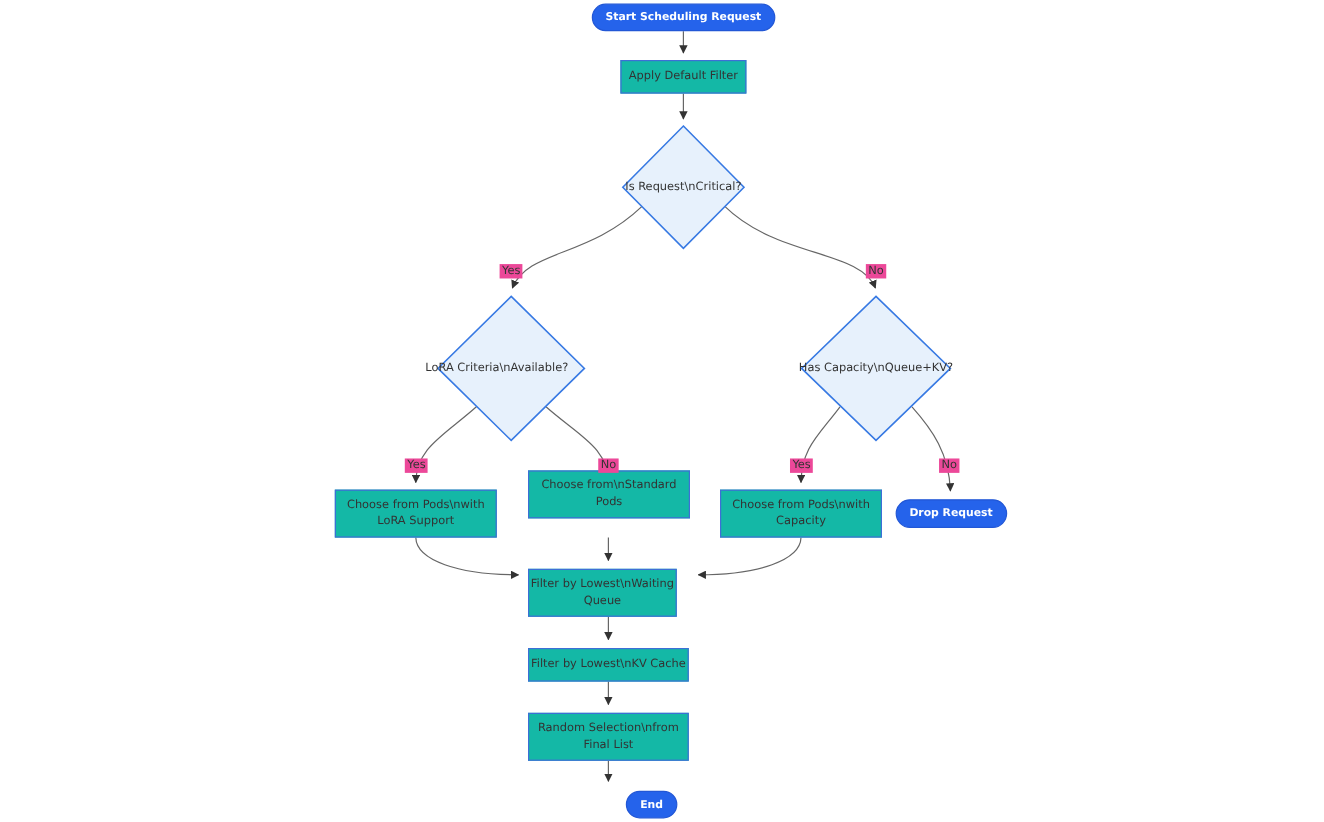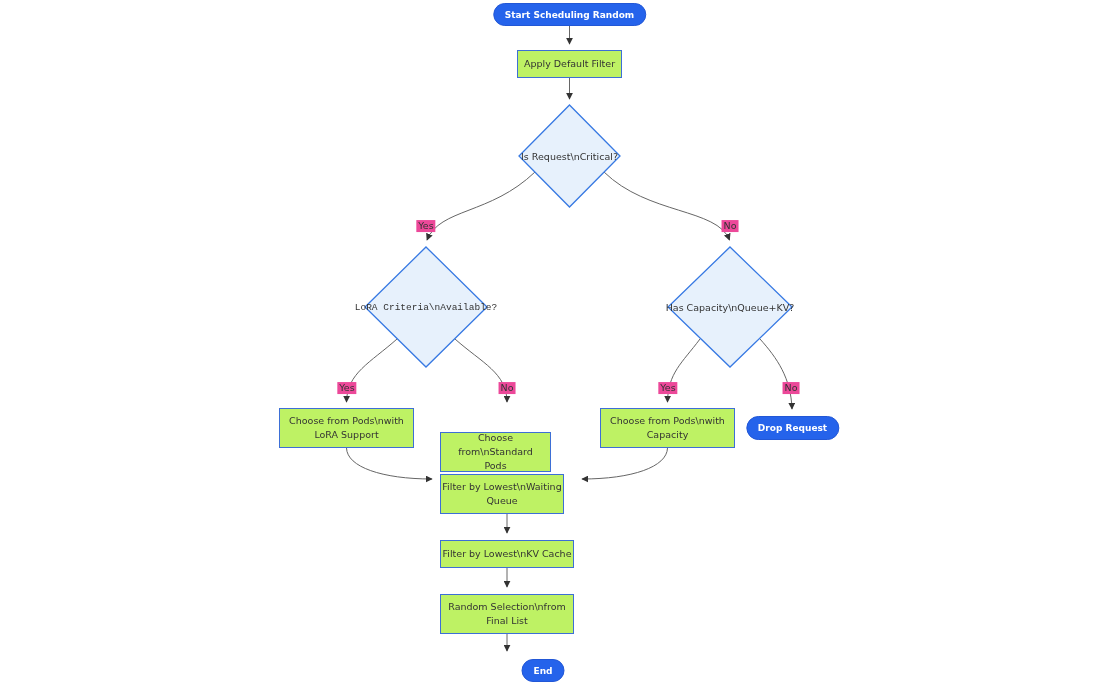--- a/index.html
+++ b/index.html
@@ -13,21 +13,21 @@
   }
   svg.edge-layer { position: absolute; left: 0; top: 0; width: 1103px; height: 685px; }
 
   .rect-node {
     position: absolute;
     box-sizing: border-box;
     display: flex;
     align-items: center;
     justify-content: center;
     text-align: center;
-    background: #bef264;
+    background: #14b8a6;
     border: 1.3px solid #3d6fd6;
     color: #333333;
     font-size: 9.5px;
     line-height: 1.5;
     white-space: pre-line;
   }
   .pill {
     position: absolute;
     transform: translateX(-50%);
     box-sizing: border-box;
@@ -91,39 +91,39 @@
       <path d="M507,634 V651" marker-end="url(#arrow)"></path>
     </g>
 
     <g fill="#e7f1fc" stroke="#3779e3" stroke-width="1.3">
       <polygon points="569.5,105 620,156 569.5,207 519,156"></polygon>
       <polygon points="426,247 487,307 426,367 365,307"></polygon>
       <polygon points="730,247 792,307 730,367 668,307"></polygon>
     </g>
   </svg>
 
-  <div class="pill" style="left:569.5px; top:3px; height:23px;">Start Scheduling Random</div>
+  <div class="pill" style="left:569.5px; top:3px; height:23px;">Start Scheduling Request</div>
   <div class="pill" style="left:792.5px; top:416px; height:24px;">Drop Request</div>
   <div class="pill" style="left:507px; top:659px; height:23px; border-radius:12px;margin-left:36px;">End</div>
 
   <div class="rect-node" style="left:517px; top:50px; width:105px; height:28px;">Apply Default Filter</div>
   <div class="rect-node" style="left:279px; top:408px; width:135px; height:40px;">Choose from Pods\nwith
 LoRA Support</div>
-  <div class="rect-node" style="left:440px; top:432px; width:111px; height:40px;">Choose from\nStandard
+  <div class="rect-node" style="left:440px; top:392px; width:135px; height:40px;">Choose from\nStandard
 Pods</div>
   <div class="rect-node" style="left:600px; top:408px; width:135px; height:40px;">Choose from Pods\nwith
 Capacity</div>
   <div class="rect-node" style="left:440px; top:474px; width:124px; height:40px;">Filter by Lowest\nWaiting
 Queue</div>
   <div class="rect-node" style="left:440px; top:594px; width:134px; height:40px;">Random Selection\nfrom
 Final List</div>
   <div class="rect-node" style="left:440px; top:540px; width:134px; height:28px;">Filter by Lowest\nKV Cache</div>
 
   <div class="diamond-label" style="left:569.5px; top:156px;">Is Request\nCritical?</div>
-  <div class="diamond-label" style="left:426px; top:307px;font-family:Liberation Mono, monospace;">LoRA Criteria\nAvailable?</div>
+  <div class="diamond-label" style="left:414px; top:307px;">LoRA Criteria\nAvailable?</div>
   <div class="diamond-label" style="left:730px; top:307px;">Has Capacity\nQueue+KV?</div>
 
   <div class="edge-label" style="left:426px; top:226px;">Yes</div>
   <div class="edge-label" style="left:730px; top:226px;">No</div>
   <div class="edge-label" style="left:347px; top:388px;">Yes</div>
   <div class="edge-label" style="left:507px; top:388px;">No</div>
   <div class="edge-label" style="left:668px; top:388px;">Yes</div>
   <div class="edge-label" style="left:791px; top:388px;">No</div>
 
 </div>

